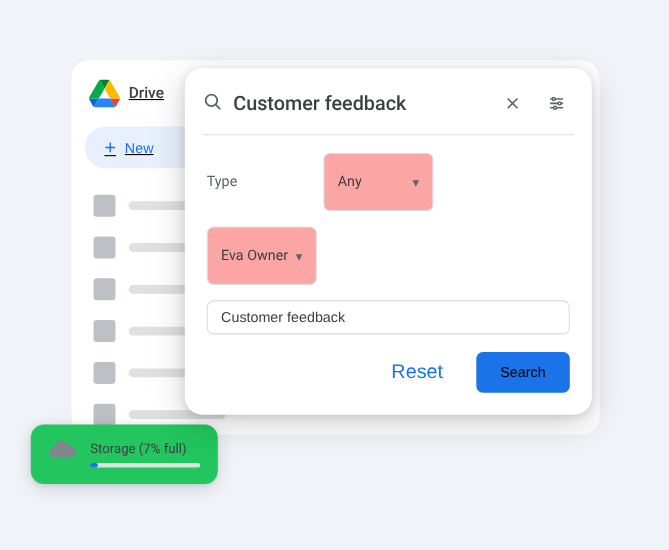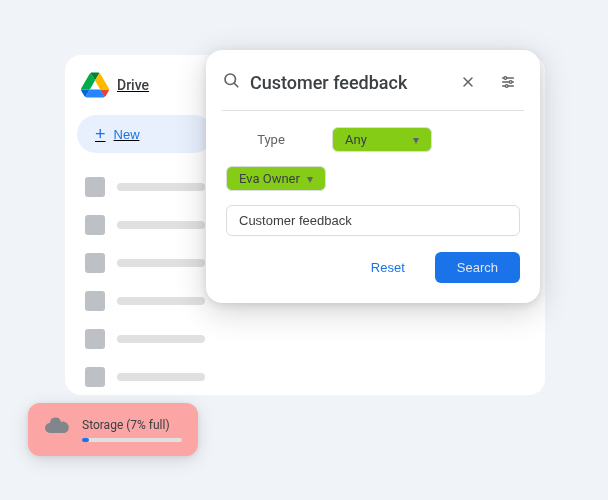--- a/index.html
+++ b/index.html
@@ -161,29 +161,28 @@
       border-radius: 50%;
       background: #e0e0e0;
       flex-shrink: 0;
     }
 
     .row-avatar.blue-avatar { background: #4285f4; }
 
     
     .search-dialog {
       position: absolute;
-      top: 50px;
+      top: 62px;
       left: 168px;
-      width: 334px;
+      width: 370px;
       background: #fff;
       border-radius: 16px;
       box-shadow: 0 8px 32px rgba(0,0,0,0.18), 0 2px 8px rgba(0,0,0,0.10);
       z-index: 10;
       padding: 0 0 20px 0;
-      margin-left: 38px;
     }
 
     .search-header {
       display: flex;
       align-items: center;
       padding: 16px 16px 12px 16px;
       gap: 10px;
     }
 
     .search-icon-wrap {
@@ -235,34 +234,33 @@
       display: flex;
       align-items: center;
       gap: 16px;
     }
 
     .filter-label {
       width: 90px;
       font-size: 13px;
       color: #5f6368;
       flex-shrink: 0;
-      text-align: center;
     }
 
     .filter-select {
       display: flex;
       align-items: center;
       gap: 6px;
-      padding: 4px 12px;
+      padding: 18px 12px;
       border: 1px solid #dadce0;
       border-radius: 6px;
       cursor: pointer;
       font-size: 13px;
       color: #3c4043;
-      background: #84cc16;
+      background: #fca5a5;
       min-width: 100px;
     }
 
     .filter-select .chevron {
       font-size: 12px;
       color: #5f6368;
       margin-left: auto;
     }
 
     .filter-input {
@@ -281,44 +279,44 @@
       justify-content: flex-end;
       gap: 12px;
       padding: 16px 20px 0 20px;
     }
 
     .reset-btn {
       padding: 8px 18px;
       border: none;
       background: transparent;
       color: #1a73e8;
+      font-size: 18px;
+      font-weight: 500;
+      border-radius: 6px;
+      cursor: pointer;
+    }
+
+    .search-btn {
+      padding: 8px 22px;
+      border: none;
+      background: #1a73e8;
+      color: #000000;
       font-size: 13px;
       font-weight: 500;
       border-radius: 6px;
       cursor: pointer;
     }
 
-    .search-btn {
-      padding: 8px 22px;
-      border: none;
-      background: #1a73e8;
-      color: #e5e5e5;
-      font-size: 13px;
-      font-weight: 500;
-      border-radius: 6px;
-      cursor: pointer;
-    }
-
     
     .storage-card {
       position: absolute;
-      bottom: 44px;
+      bottom: 60px;
       left: 28px;
       width: 170px;
-      background: #fca5a5;
+      background: #22c55e;
       border-radius: 12px;
       box-shadow: 0 4px 18px rgba(0,0,0,0.13), 0 1px 5px rgba(0,0,0,0.08);
       padding: 14px 16px;
       z-index: 5;
       display: flex;
       align-items: center;
       gap: 12px;
     }
 
     .cloud-icon {

